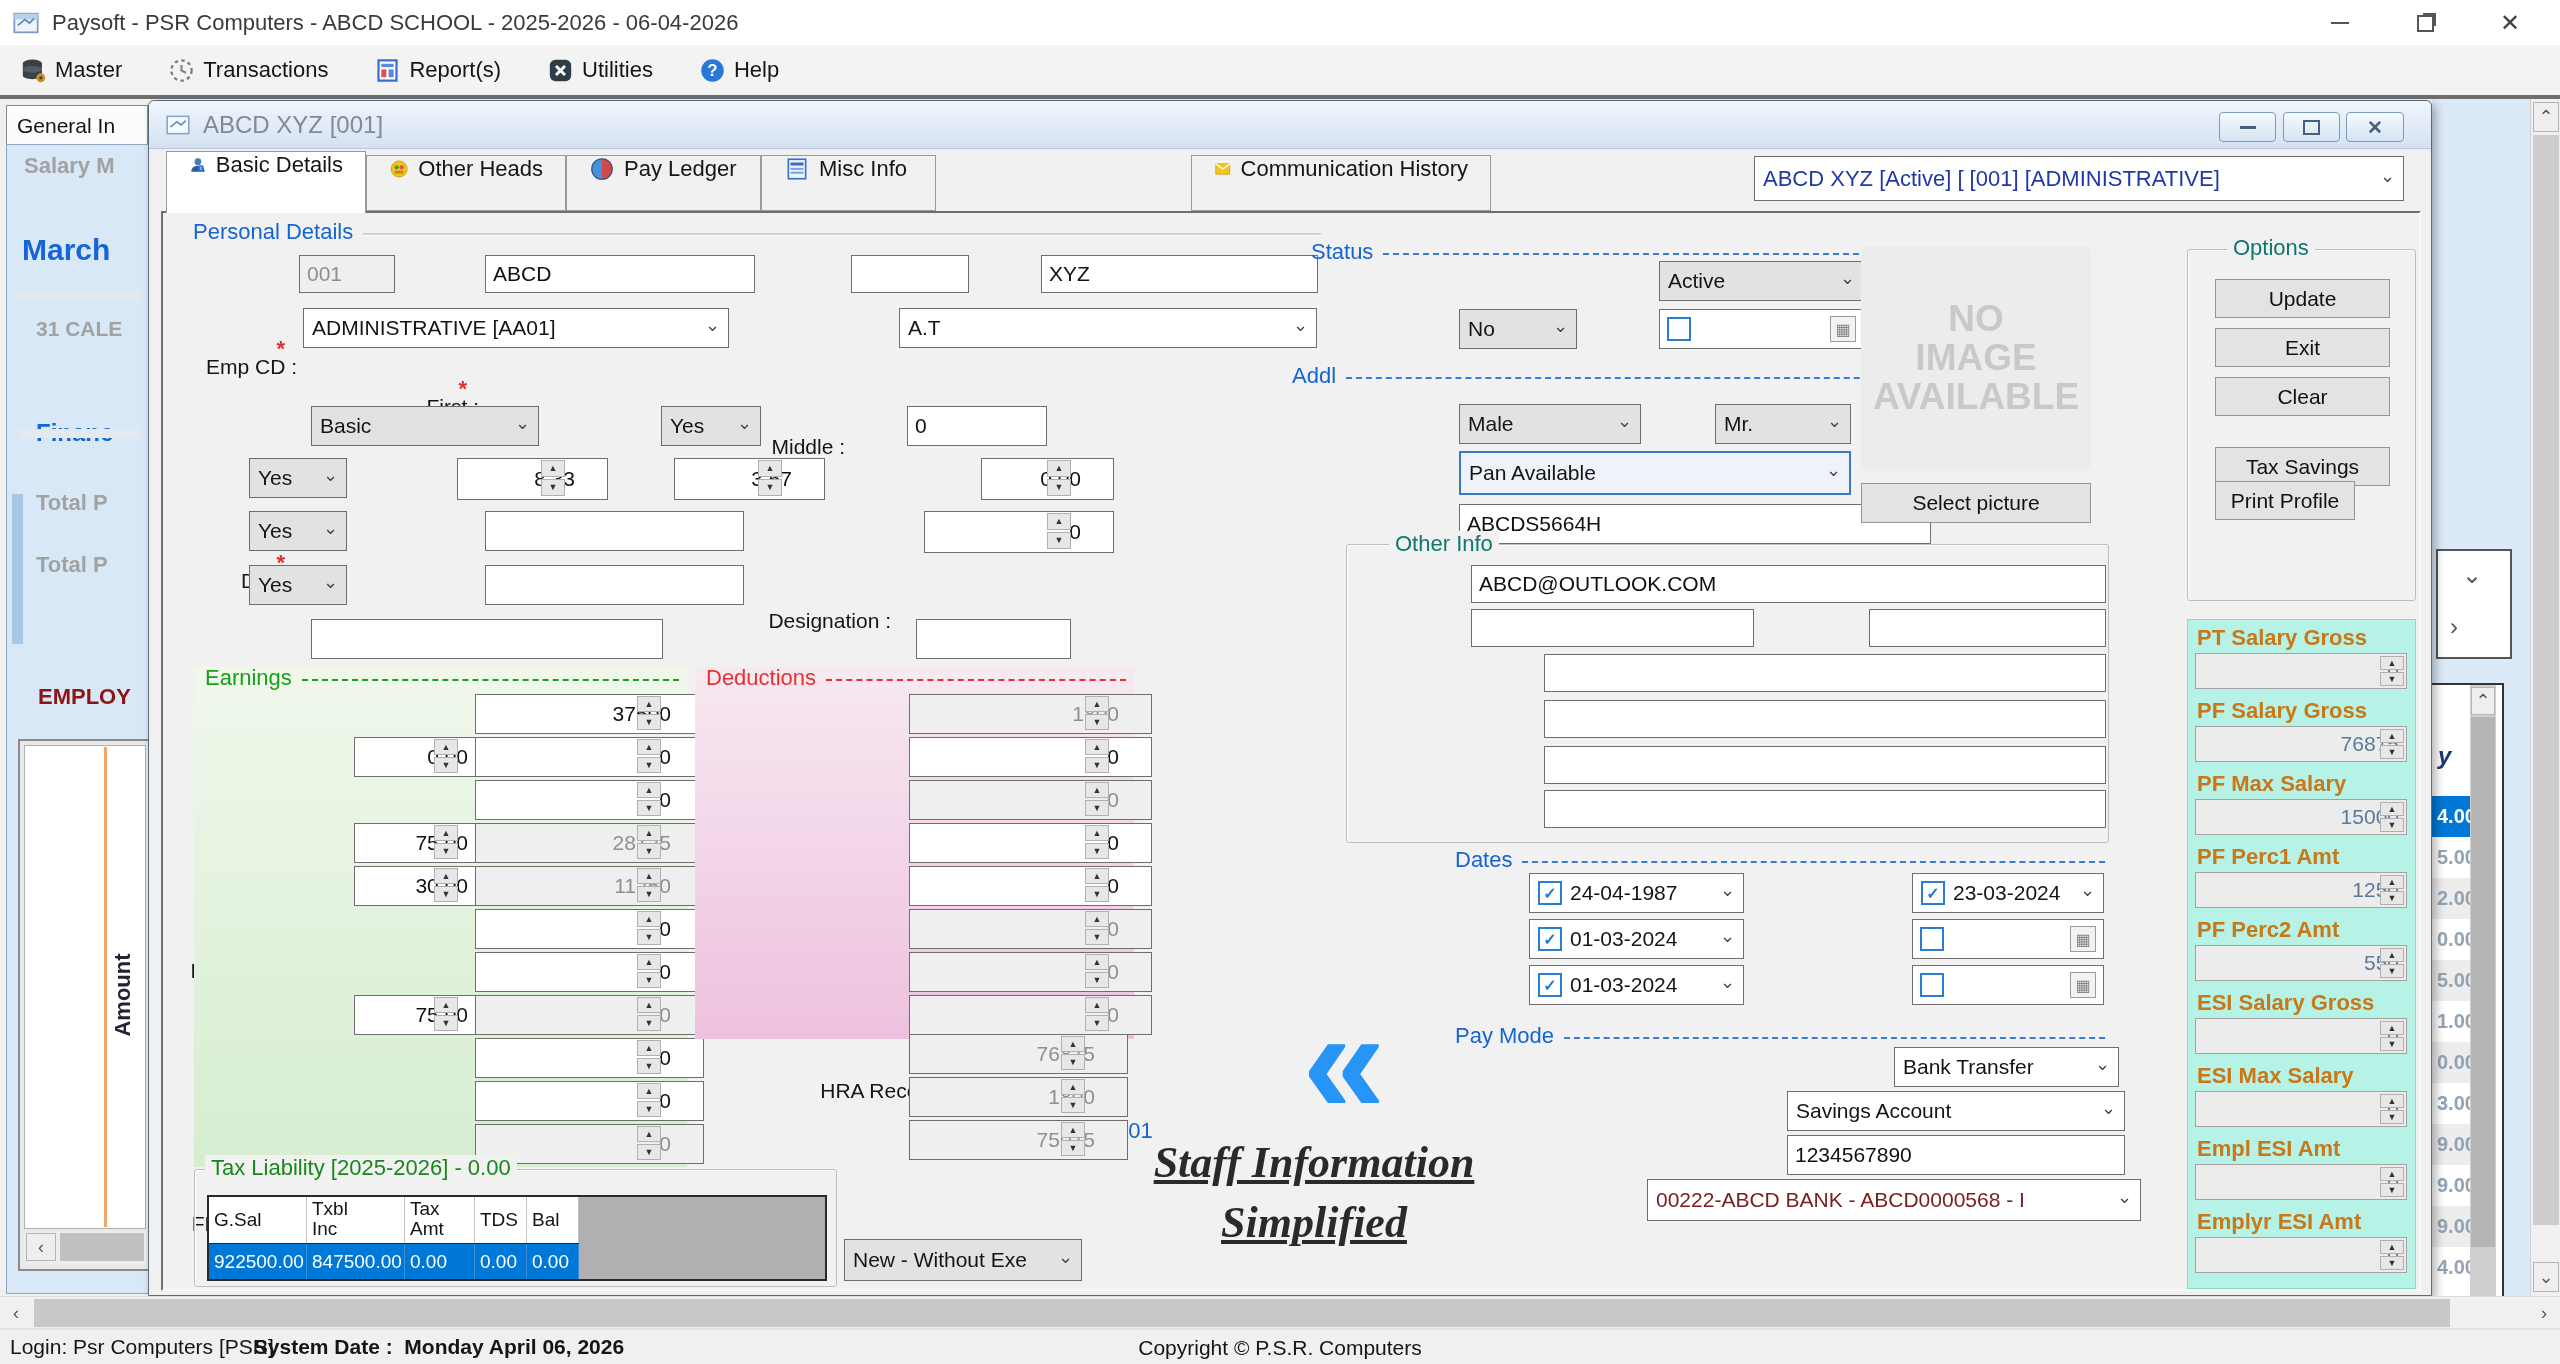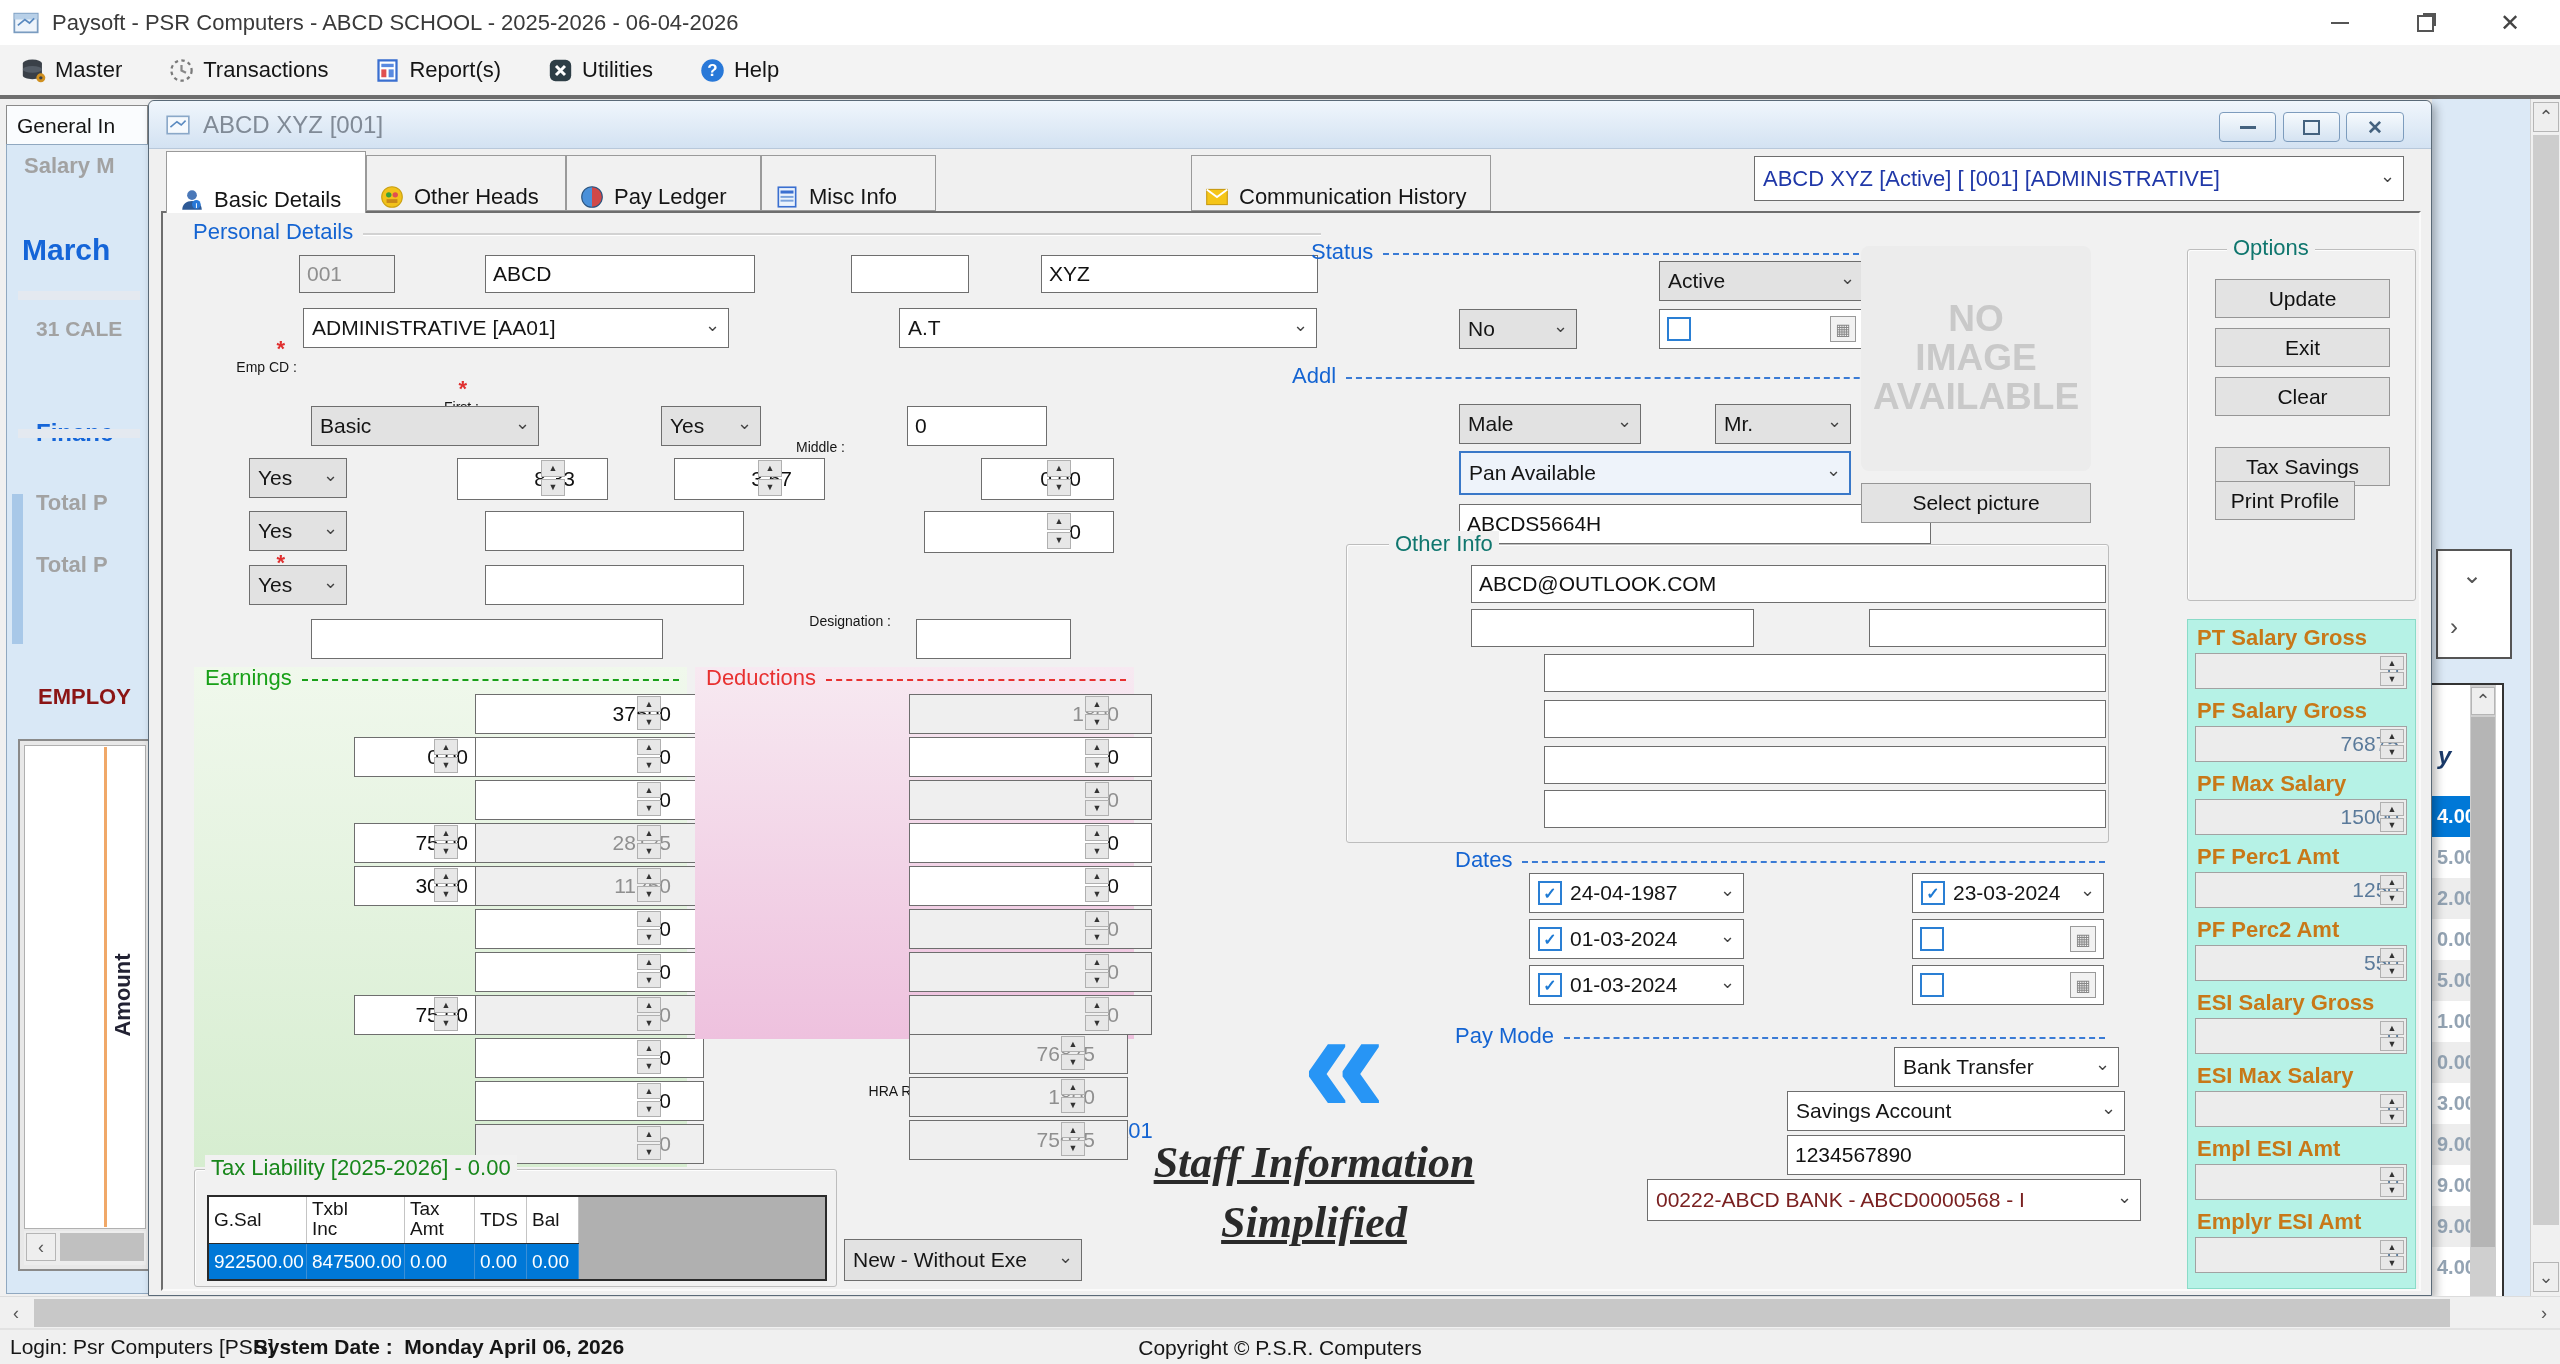--- a/index.html
+++ b/index.html
@@ -1,19 +1,19 @@
 <!DOCTYPE html>
 <html><head>
 <meta charset="utf-8">
 <style>
   html,body{margin:0;padding:0}
   body{width:2560px;height:1364px;position:relative;overflow:hidden;background:#fff;
        font-family:"Liberation Sans",sans-serif;color:#151515;-webkit-font-smoothing:antialiased}
   .a{position:absolute;box-sizing:border-box}
-  .lb{font-size:14px;display:flex;align-items:center;white-space:pre;position:relative}
+  .lb{font-size:21px;display:flex;align-items:center;white-space:pre;position:relative}
   .rt{justify-content:flex-end;text-align:right}
   .req::after{content:"*";position:absolute;top:-11px;right:12px;color:#e03030;font-size:22px;font-weight:bold}
   .fld{background:#fff;border:1px solid #6e6e6e;font-size:21px;color:#111;display:flex;align-items:center;
        padding:0 7px;overflow:hidden;white-space:nowrap}
   .ro{background:#efefef !important;color:#8f8f8f !important}
   .numr{justify-content:flex-end}
   .sp{padding-right:32px}
   .spin{position:absolute;top:2px;bottom:2px;right:2px;width:24px;display:flex;flex-direction:column;gap:2px}
   .spin i{flex:1;background:#e7e7e7;border:1px solid #b0b0b0;display:flex;align-items:center;justify-content:center;font-style:normal}
   .spin i.up::after{content:"▲";font-size:9px;color:#333;line-height:1}
@@ -35,22 +35,22 @@
   .sect .d{flex:1;border-top:2px dashed #3a7bd5;margin-top:4px}
   .sect.green .t{color:#18a018}.sect.green .d{border-color:#18a018}
   .sect.red .t{color:#e83030}.sect.red .d{border-color:#e83030}
   .sect.etch .d{border-top:2px solid #d2d2d2;border-bottom:1px solid #fff}
   .gbox{border:1px solid #bdbdbd;border-radius:3px;box-shadow:inset 1px 1px 0 #fdfdfd}
   .glabel{font-size:22px;color:#0f766e;background:#f1f1f1;padding:0 6px;white-space:nowrap}
   .btn{background:#e3e3e3;border:1px solid #969696;font-size:21px;color:#111;display:flex;
        align-items:center;justify-content:center;white-space:nowrap}
   .capbtn{background:linear-gradient(#f6fafd,#d5e3f2);border:1px solid #7d9cbd;border-radius:4px;
        display:flex;align-items:center;justify-content:center;color:#44627f}
-  .tab{background:#f1f1f1;border:1px solid #9a9a9a;display:flex;align-items:flex-end;gap:9px;
-       padding:0 12px;font-size:22px;white-space:nowrap}
+  .tab{background:#f1f1f1;border:1px solid #9a9a9a;display:flex;align-items:flex-start;gap:9px;
+       padding:0 22px;font-size:22px;white-space:nowrap}
   .tab.active{background:#fff;border-bottom:none;z-index:3}
   .sumlbl{font-size:22px;font-weight:bold;color:#c87818;white-space:nowrap}
   .sumfld{background:#ececec;border:1px solid #a2a2a2;color:#5a7a9a;font-size:21px;display:flex;
        align-items:center;justify-content:flex-end;padding:0 7px}
   .tc{border-right:1px solid #c4c4c4;font-size:19px;padding:2px 5px;box-sizing:border-box;overflow:hidden}
   .pre{white-space:pre-line;line-height:1.05}
   .mi{display:inline-flex;align-items:center;gap:8px;font-size:22px;padding:4px 6px}
   .sb{background:#eee;border:1px solid #b5b5b5;display:flex;align-items:center;justify-content:center;
       color:#555;font-size:18px}
   .grow{font-size:20px;font-weight:bold;color:#93a3b3;display:flex;align-items:center;padding-left:5px;white-space:nowrap;overflow:hidden}

